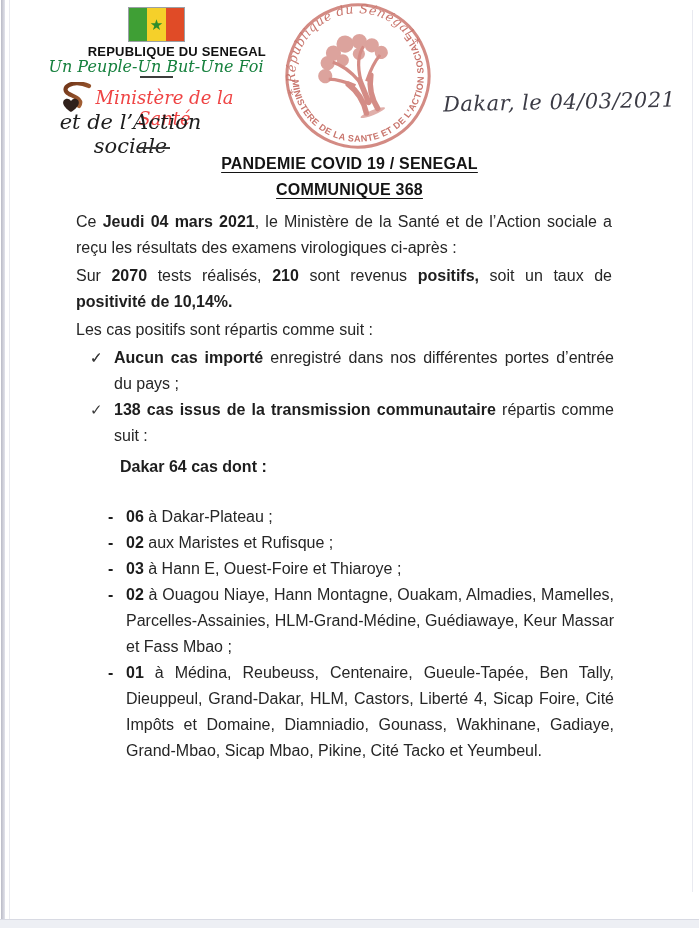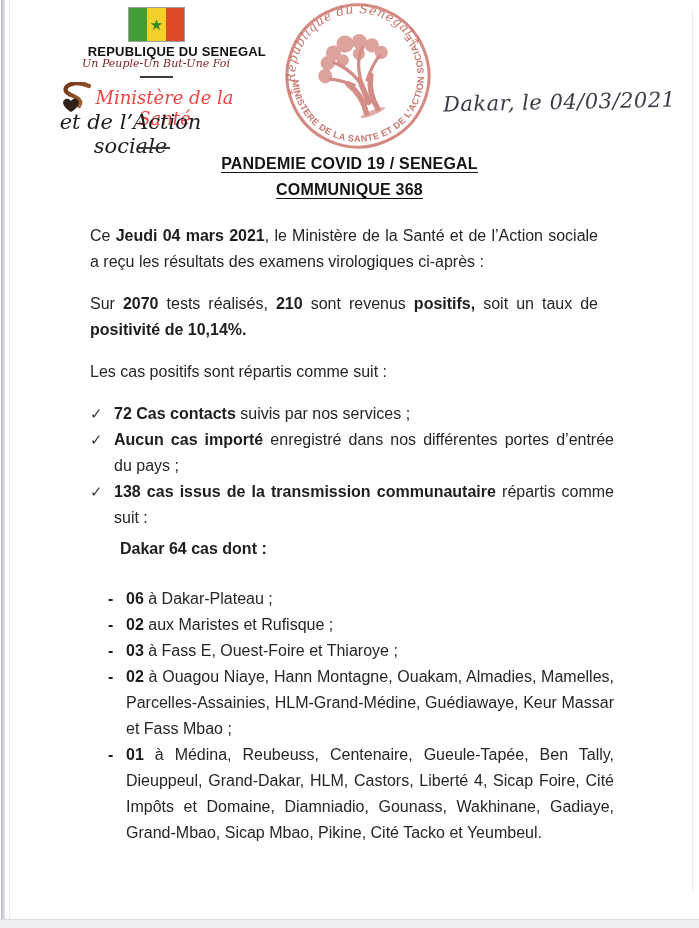--- a/index.html
+++ b/index.html
@@ -22,21 +22,21 @@
           display:flex; border:1px solid #9aa0a6; box-sizing:border-box; }
   .flag .band { flex:1; position:relative; }
   .band-green  { background:#3f9f35; }
   .band-yellow { background:#f5d02a; display:flex; align-items:center; justify-content:center; }
   .band-red    { background:#e04b27; }
   .flag .star { color:#2f8c2b; font-size:15px; line-height:1; }
 
   .republic { position:absolute; left:46px; top:44px; width:220px; text-align:right;
               font-size:13px; font-weight:bold; letter-spacing:0.2px; color:#111; }
   .motto { position:absolute; left:46px; top:57px; width:220px; text-align:center;
-           font-family:"DejaVu Serif", serif; font-style:italic; font-size:11px; color:#7f1d1d; }
+           font-family:"DejaVu Serif", serif; font-style:italic; font-size:16px; color:#15803d; }
   .divider { position:absolute; border-top:2px solid #3c3c3c; width:33px; }
   .div1 { left:140px; top:76px; }
   .div2 { left:137px; top:147px; }
 
   .ministry-logo { position:absolute; left:56px; top:82px; width:38px; height:40px; }
   .ministry1 { position:absolute; left:82px; top:87px; width:165px; text-align:center;
                font-family:"DejaVu Serif", serif; font-style:italic; font-size:18px; color:#ef4444; }
   .ministry2 { position:absolute; left:48px; top:110px; width:165px; text-align:center;
                font-family:"DejaVu Serif", serif; font-style:italic; font-size:21px; color:#1d1d1d; }
 
@@ -49,21 +49,21 @@
 
   
   .title-block { position:absolute; left:0; top:151px; width:699px; text-align:center;
                  font-weight:bold; font-size:16px; color:#141414; line-height:26px;
                  letter-spacing:0.2px; }
   .title-block .u { text-decoration:underline; text-underline-offset:3px; }
 
   
   .content { position:absolute; left:74px; top:207px; width:540px;
              font-size:16px; line-height:26px; text-align:justify; color:#262626; }
-  .content p { margin:16px; }
+  .content p { margin:2px; }
   .content b { font-weight:bold; color:#1e1e1e; }
 
   .check-item { position:relative; padding-left:40px; }
   .check-item .marker { position:absolute; left:16px; top:0; font-size:15px; color:#3a3a3a; }
 
   .dakar-heading { margin:5px 0 24px 46px; font-weight:bold; color:#1e1e1e; }
 
   .dash-item { position:relative; padding-left:52px; }
   .dash-item .marker { position:absolute; left:34px; top:0; font-weight:bold; color:#1e1e1e; }
 </style>
@@ -151,21 +151,20 @@
   </div>
 
   <div class="content">
 
     <p><span>Ce </span><b>Jeudi 04 mars 2021</b><span>, le Ministère de la Santé et de l’Action sociale a reçu les résultats des examens virologiques ci-après :</span></p>
     <p><span>Sur </span><b>2070</b><span> tests réalisés, </span><b>210</b><span> sont revenus </span><b>positifs,</b><span> soit un taux de </span><b>positivité de 10,14%.</b></p>
     <p>Les cas positifs sont répartis comme suit :</p>
 
     <div class="check-item">
       <span class="marker">✓</span>
-      <span><b>72 Cas contacts</b><span> suivis par nos services ;</span></span>
     </div>
     <div class="check-item">
       <span class="marker">✓</span>
       <span><b>Aucun cas importé</b><span> enregistré dans nos différentes portes d’entrée du pays ;</span></span>
     </div>
     <div class="check-item">
       <span class="marker">✓</span>
       <span><b>138 cas issus de la transmission communautaire</b><span> répartis comme suit :</span></span>
     </div>
 
@@ -174,21 +173,21 @@
     <div class="dash-item">
       <span class="marker">-</span>
       <span><b>06</b><span> à Dakar-Plateau ;</span></span>
     </div>
     <div class="dash-item">
       <span class="marker">-</span>
       <span><b>02</b><span> aux Maristes et Rufisque ;</span></span>
     </div>
     <div class="dash-item">
       <span class="marker">-</span>
-      <span><b>03</b><span> à Fass E, Ouest-Foire et Thiaroye ;</span></span>
+      <span><b>03</b><span> à Hann E, Ouest-Foire et Thiaroye ;</span></span>
     </div>
     <div class="dash-item">
       <span class="marker">-</span>
       <span><b>02</b><span> à Ouagou Niaye, Hann Montagne, Ouakam, Almadies, Mamelles, Parcelles-Assainies, HLM-Grand-Médine, Guédiawaye, Keur Massar et Fass Mbao ;</span></span>
     </div>
     <div class="dash-item">
       <span class="marker">-</span>
       <span><b>01</b><span> à Médina, Reubeuss, Centenaire, Gueule-Tapée, Ben Tally, Dieuppeul, Grand-Dakar, HLM, Castors, Liberté 4, Sicap Foire, Cité Impôts et Domaine, Diamniadio, Gounass, Wakhinane, Gadiaye, Grand-Mbao, Sicap Mbao, Pikine, Cité Tacko et Yeumbeul.</span></span>
     </div>
 

